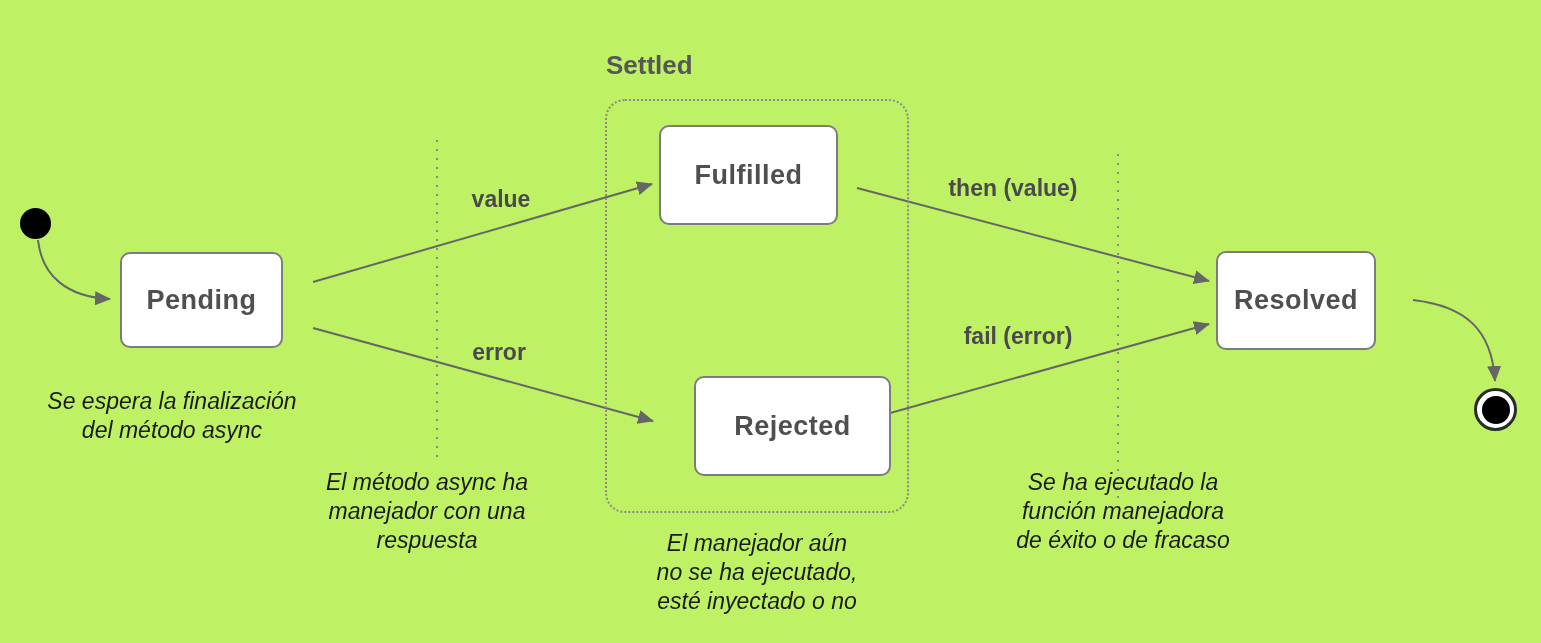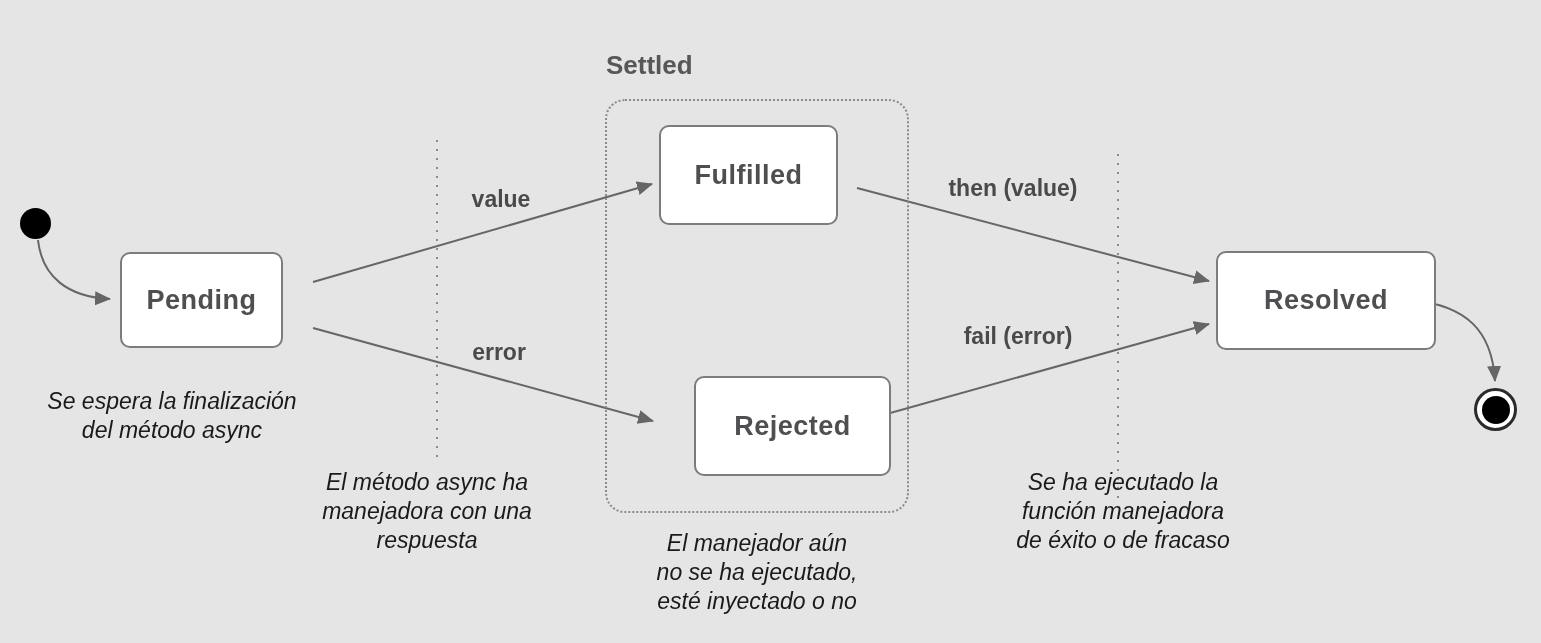--- a/index.html
+++ b/index.html
@@ -5,21 +5,21 @@
   html, body {
     margin: 0;
     padding: 0;
     background: #ffffff;
     font-family: "Liberation Sans", sans-serif;
   }
   .stage {
     position: relative;
     width: 1541px;
     height: 643px;
-    background: #e5e5e5;
+    background: #bef264;
     overflow: hidden;
   }
   svg.edges {
     position: absolute;
     left: 0; top: 0;
     width: 1541px;
     height: 643px;
   }
   .state-box {
     position: absolute;
@@ -31,21 +31,21 @@
     justify-content: center;
     font-weight: bold;
     font-size: 27px;
     color: #4f4f52;
     letter-spacing: 0.5px;
     box-sizing: border-box;
   }
   .box-pending   { left: 120px;  top: 252px; width: 163px; height: 96px; }
   .box-fulfilled { left: 659px;  top: 125px; width: 179px; height: 100px; }
   .box-rejected  { left: 660px;  top: 376px; width: 197px; height: 100px; margin-left: 34px; }
-  .box-resolved  { left: 1216px; top: 251px; width: 220px; height: 99px; }
+  .box-resolved  { left: 1216px; top: 251px; width: 160px; height: 99px; }
   .group-box {
     position: absolute;
     left: 605px; top: 99px;
     width: 304px; height: 414px;
     border: 2px dotted #8a8a8a;
     border-radius: 20px;
     box-sizing: border-box;
   }
   .group-label {
     position: absolute;
@@ -153,21 +153,21 @@
   <div class="edge-label lbl-error">error</div>
   <div class="edge-label lbl-then">then (value)</div>
   <div class="edge-label lbl-fail">fail (error)</div>
 
   <div class="note note-pending">
     <div>Se espera la finalización</div>
     <div>del método async</div>
   </div>
   <div class="note note-async">
     <div>El método async ha</div>
-    <div>manejadora con una</div>
+    <div>manejador con una</div>
     <div>respuesta</div>
   </div>
   <div class="note note-handler">
     <div>El manejador aún</div>
     <div>no se ha ejecutado,</div>
     <div>esté inyectado o no</div>
   </div>
   <div class="note note-executed">
     <div>Se ha ejecutado la</div>
     <div>función manejadora</div>

